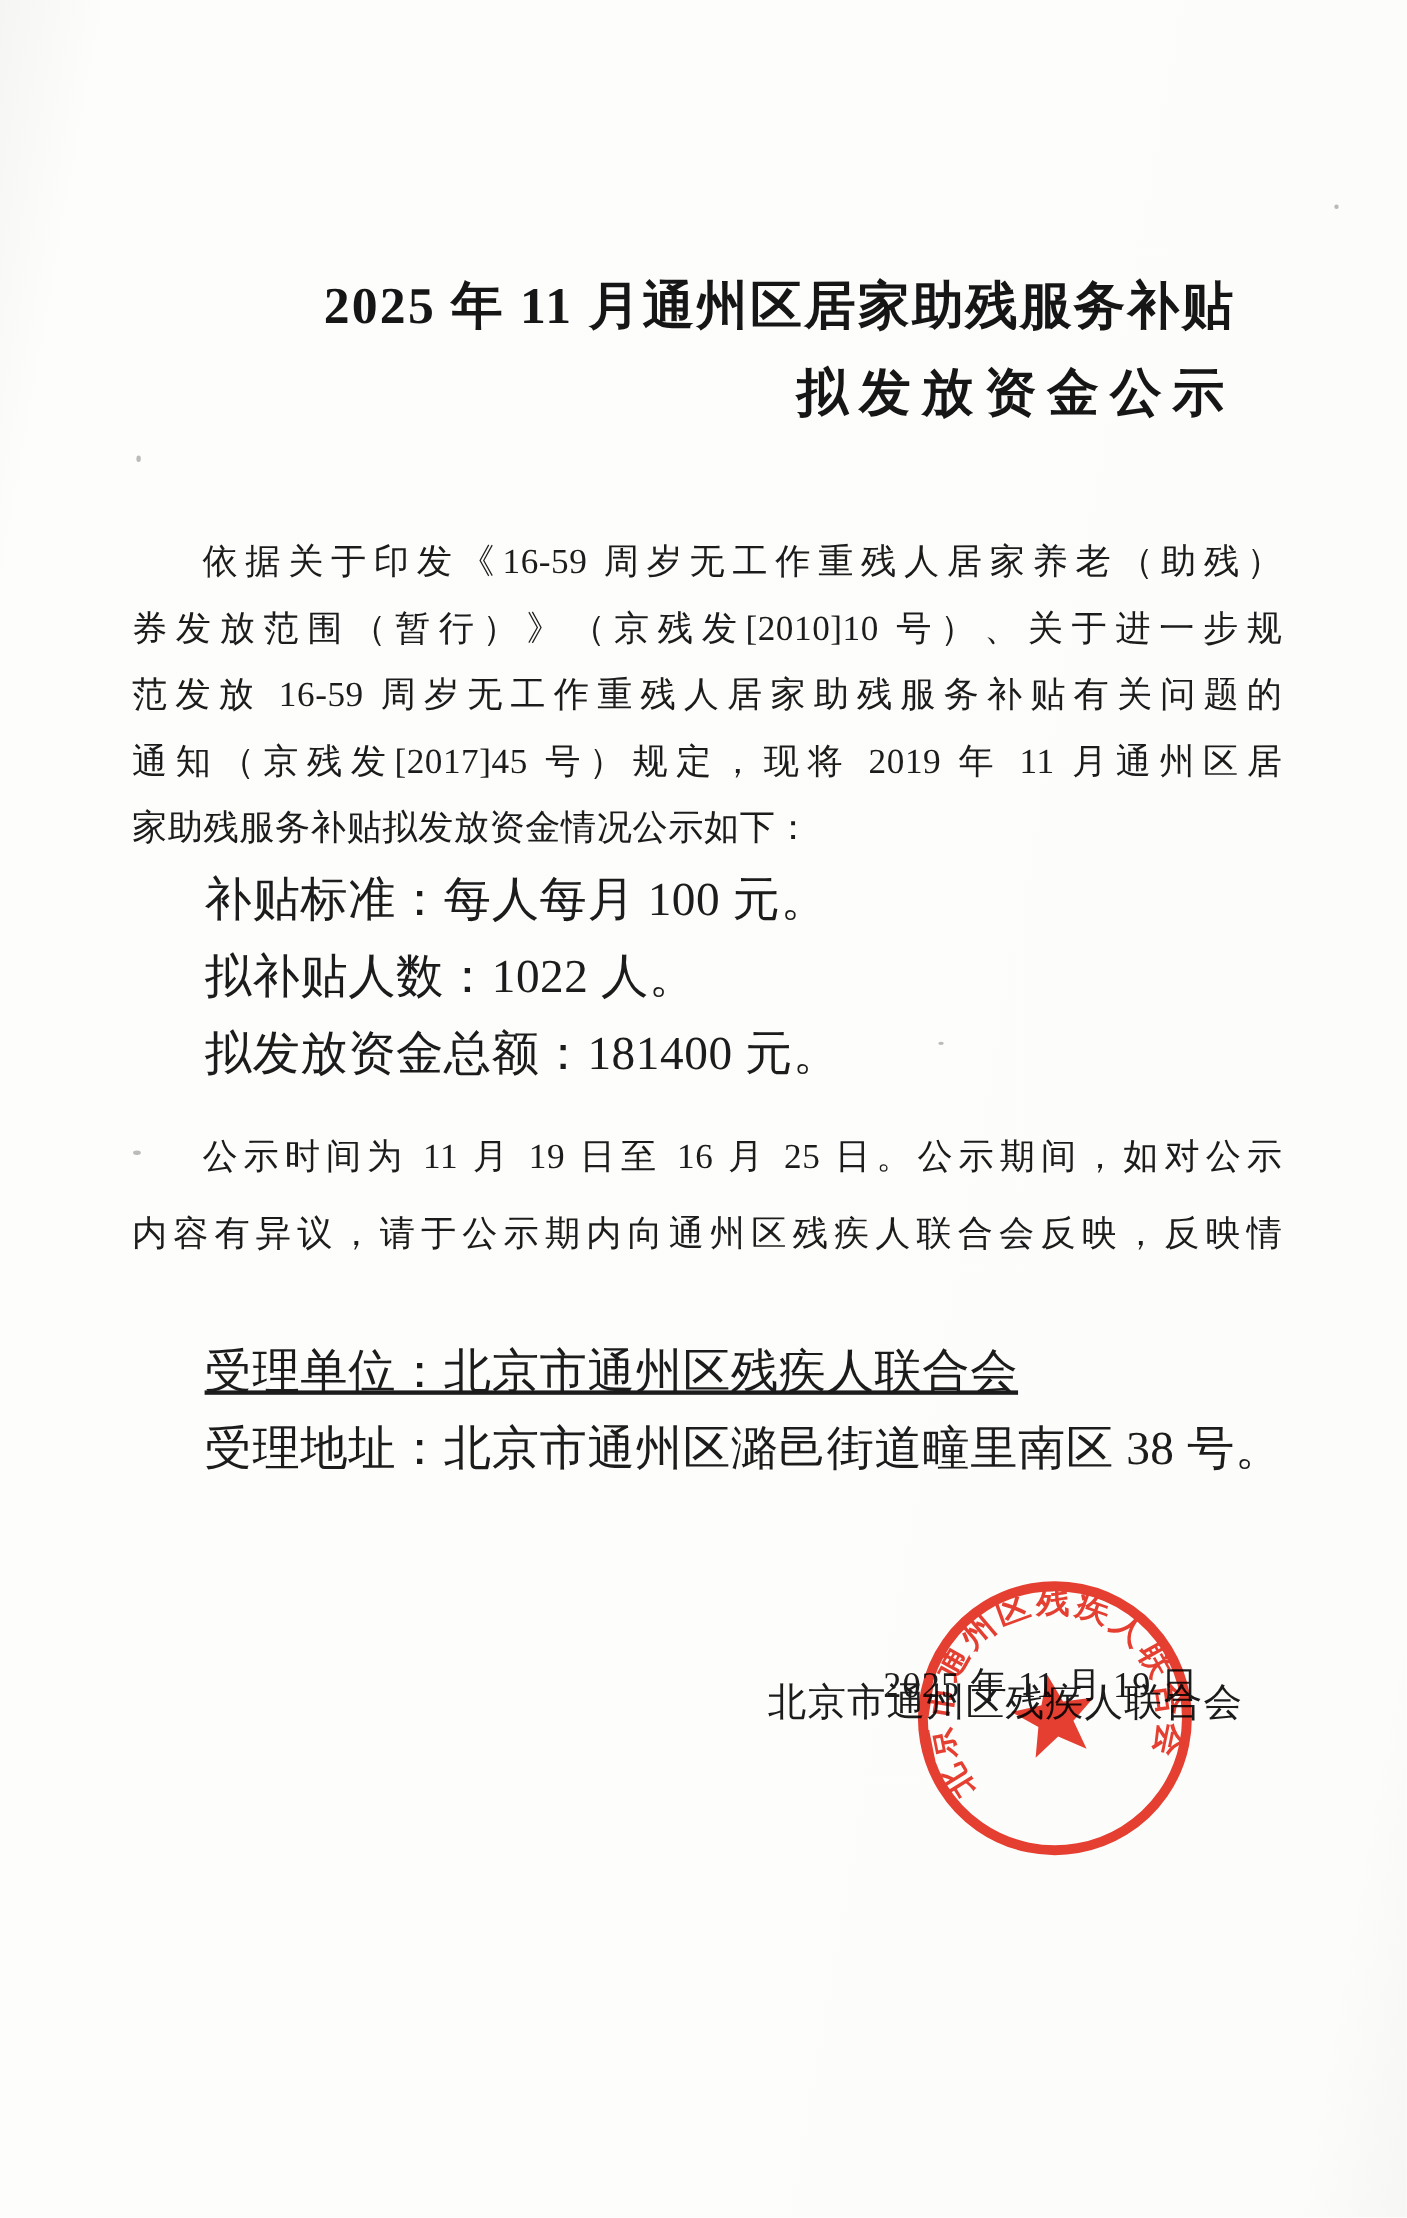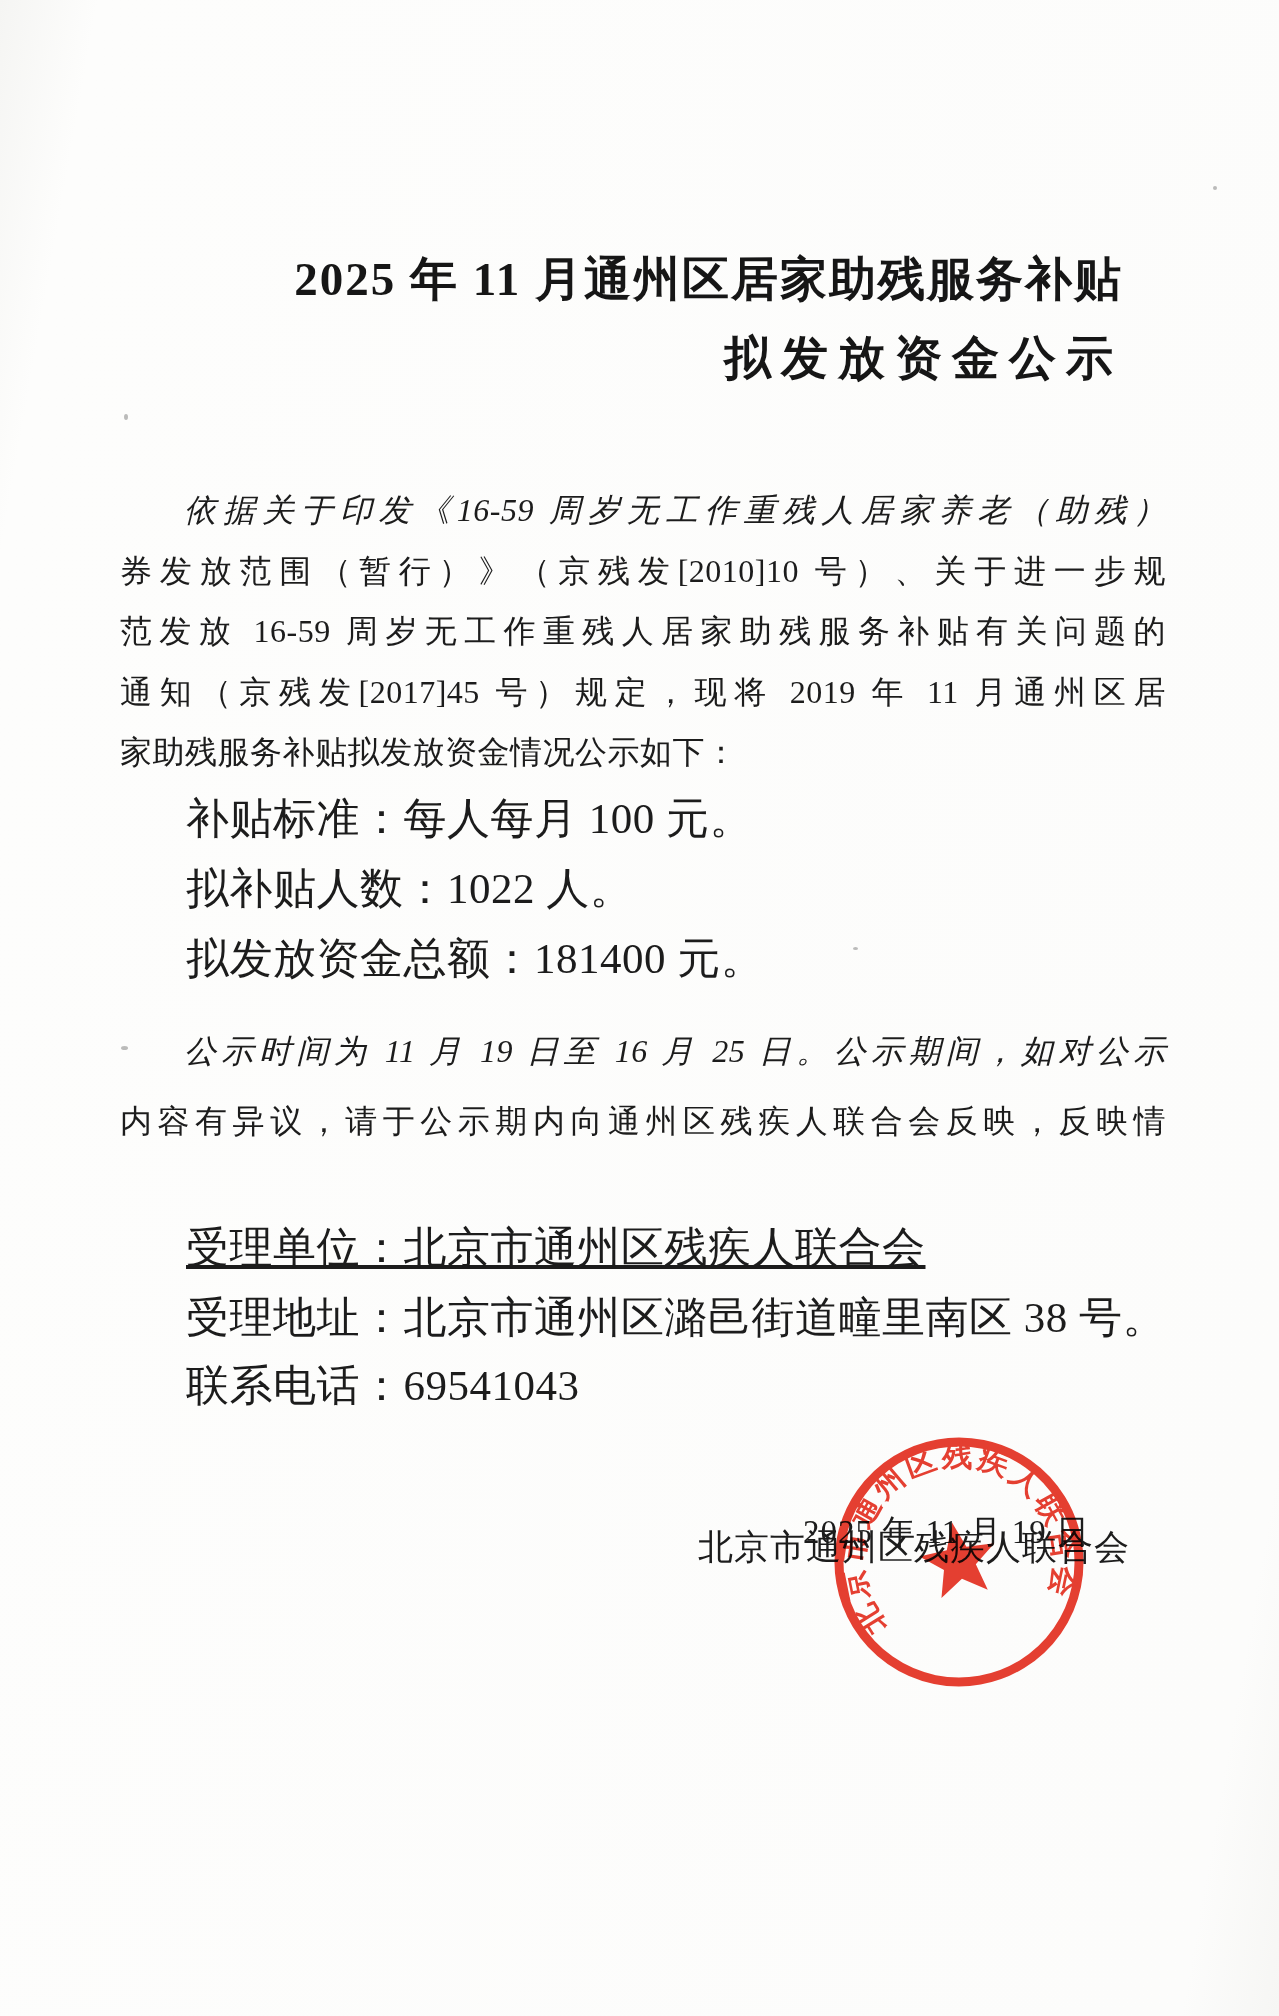--- a/index.html
+++ b/index.html
@@ -33,21 +33,21 @@
   .para {
     position: absolute;
     left: 120px;
     width: 1046px;
     font-size: 32px;
     letter-spacing: 0.5px;
     color: #1c1c1c;
   }
   .p1 { top: 480px;  line-height: 60.5px; }
   .p2 { top: 1016px; line-height: 70px;  }
-  .indent { text-indent: 64px; font-style: italic; }
+  .indent { text-indent: 64px; }
   .fill { text-align: justify; text-align-last: justify; }
 
   .single-line {
     position: absolute;
     left: 186px;
     font-size: 43px;
     letter-spacing: 0.5px;
     line-height: 44px;
     color: #1c1c1c;
     white-space: nowrap;
@@ -116,21 +116,20 @@
   <div class="single-line" style="top:867px;">拟补贴人数：1022 人。</div>
   <div class="single-line" style="top:937px;">拟发放资金总额：181400 元。</div>
 
   <div class="para p2">
     <div class="indent fill">公示时间为 11 月 19 日至 16 月 25 日。公示期间，如对公示</div>
     <div class="fill">内容有异议，请于公示期内向通州区残疾人联合会反映，反映情</div>
   </div>
 
   <div class="single-line" style="top:1226px;text-decoration:underline;">受理单位：北京市通州区残疾人联合会</div>
   <div class="single-line" style="top:1296px;font-family:Liberation Serif, serif;">受理地址：北京市通州区潞邑街道疃里南区 38 号。</div>
-  <div class="single-line" style="top:1364px;">联系电话：69541043</div>
 
   <div class="sig-org">北京市通州区残疾人联合会</div>
   <div class="sig-date">2025 年 11 月 19 日</div>
 
   <svg class="seal" viewBox="0 0 252 268" xmlns="http://www.w3.org/2000/svg">
     <g transform="rotate(-10 126 134)">
       <circle cx="126" cy="134" r="120" fill="none" stroke="#e52a1a" stroke-width="9"></circle>
       <polygon fill="#e52a1a" points="126,94 135.99,120.25 164.04,121.64 142.17,139.25 149.51,166.36 126,151 102.49,166.36 109.83,139.25 87.96,121.64 116.01,120.25"></polygon>
       <path id="seal-arc" d="M 42.86 182 A 96 96 0 1 1 209.14 182" fill="none"></path>
       <text font-size="30" fill="#e52a1a" letter-spacing="4" font-family="Liberation Serif, DejaVu Serif, serif" font-weight="600">

